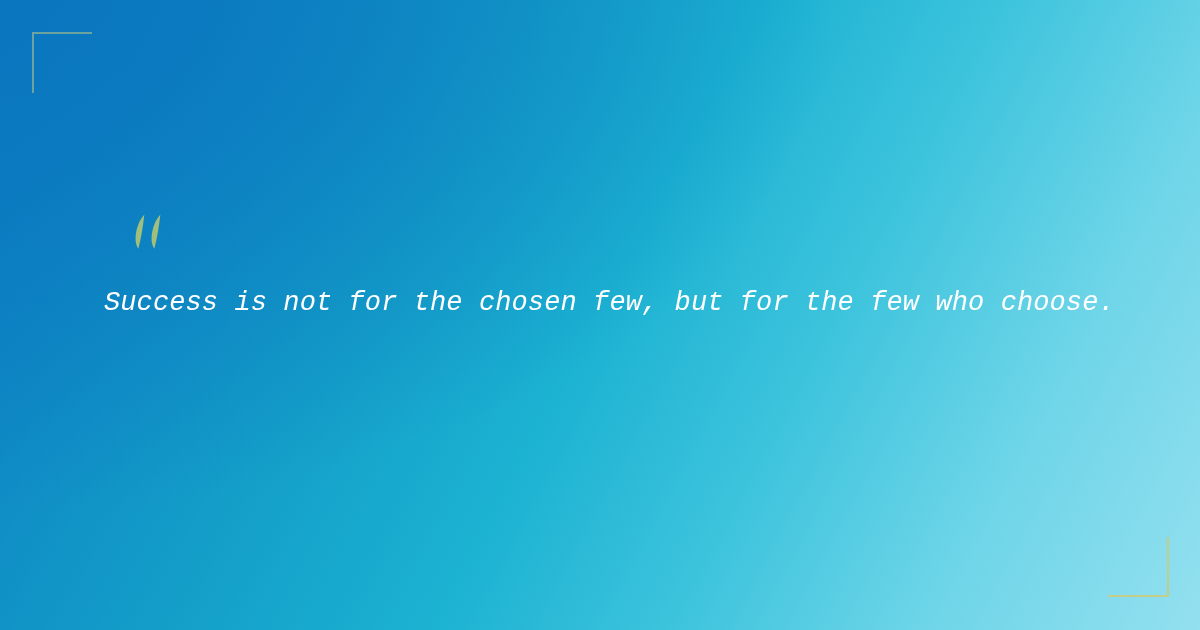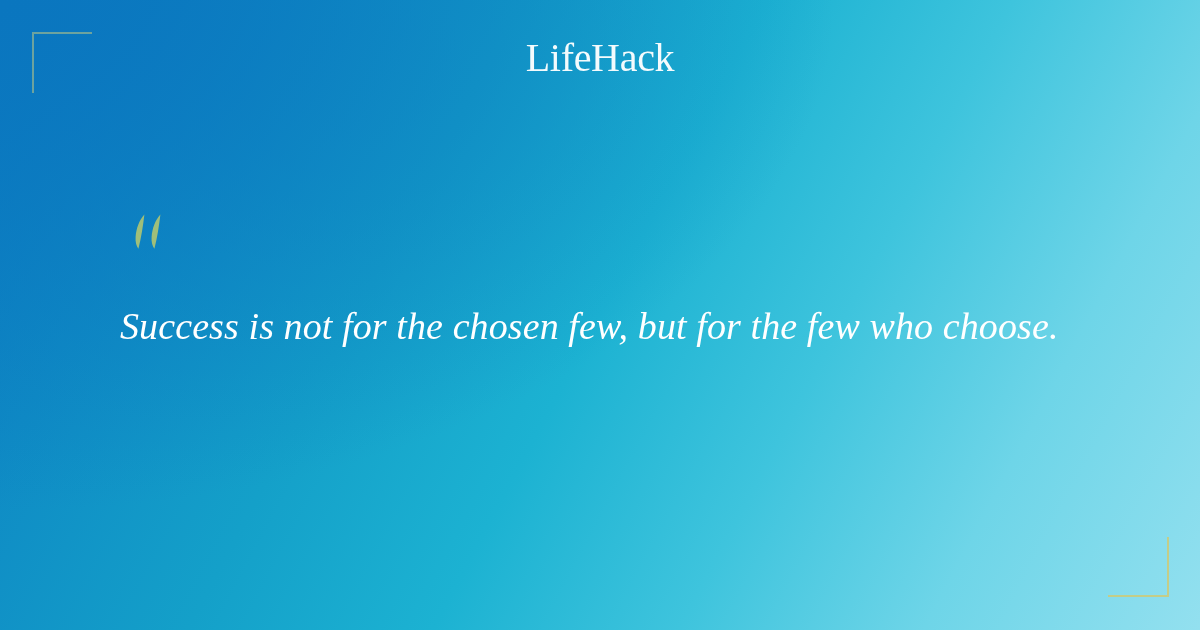--- a/index.html
+++ b/index.html
@@ -66,25 +66,25 @@
   .quote-mark svg { display: block; }
 
   
   .quote-block {
     position: absolute;
     left: 104px;
     top: 288px;
     width: 1040px;
   }
   .quote-text {
-    margin: 16px;
-    font-family: Liberation Serif, serif;
+    margin: 0;
+    font-family: Liberation Mono, monospace;
     font-style: italic;
     font-weight: 400;
-    font-size: 38px;
+    font-size: 27px;
     line-height: 1.18;
     color: #ffffff;
     letter-spacing: 0.1px;
     white-space: nowrap;
   }
 </style>
 </head>
 <body>
 
 <div id="canvas">
@@ -92,23 +92,20 @@
   <div class="bracket bracket-tl">
     <span class="h"></span>
     <span class="v"></span>
   </div>
 
   <div class="bracket bracket-br">
     <span class="h"></span>
     <span class="v"></span>
   </div>
 
-  <div class="logo-wrap">
-    <span class="logo">LifeHack</span>
-  </div>
 
   <div class="quote-mark">
     <svg width="46" height="52" viewBox="0 0 46 52" aria-hidden="true">
       <path d="M13.4 2.5 C12.0 14.0 10.2 26.0 7.4 36.8 C5.4 34.0 4.2 30.0 4.6 25.0 C5.2 16.5 8.2 8.0 13.4 2.5 Z" fill="#9FBF7A"></path>
       <path d="M29.4 2.5 C28.0 14.0 26.2 26.0 23.4 36.8 C21.4 34.0 20.2 30.0 20.6 25.0 C21.2 16.5 24.2 8.0 29.4 2.5 Z" fill="#9FBF7A"></path>
     </svg>
   </div>
 
   <div class="quote-block">
     <p class="quote-text">Success is not for the chosen few, but for the few who choose.</p>

